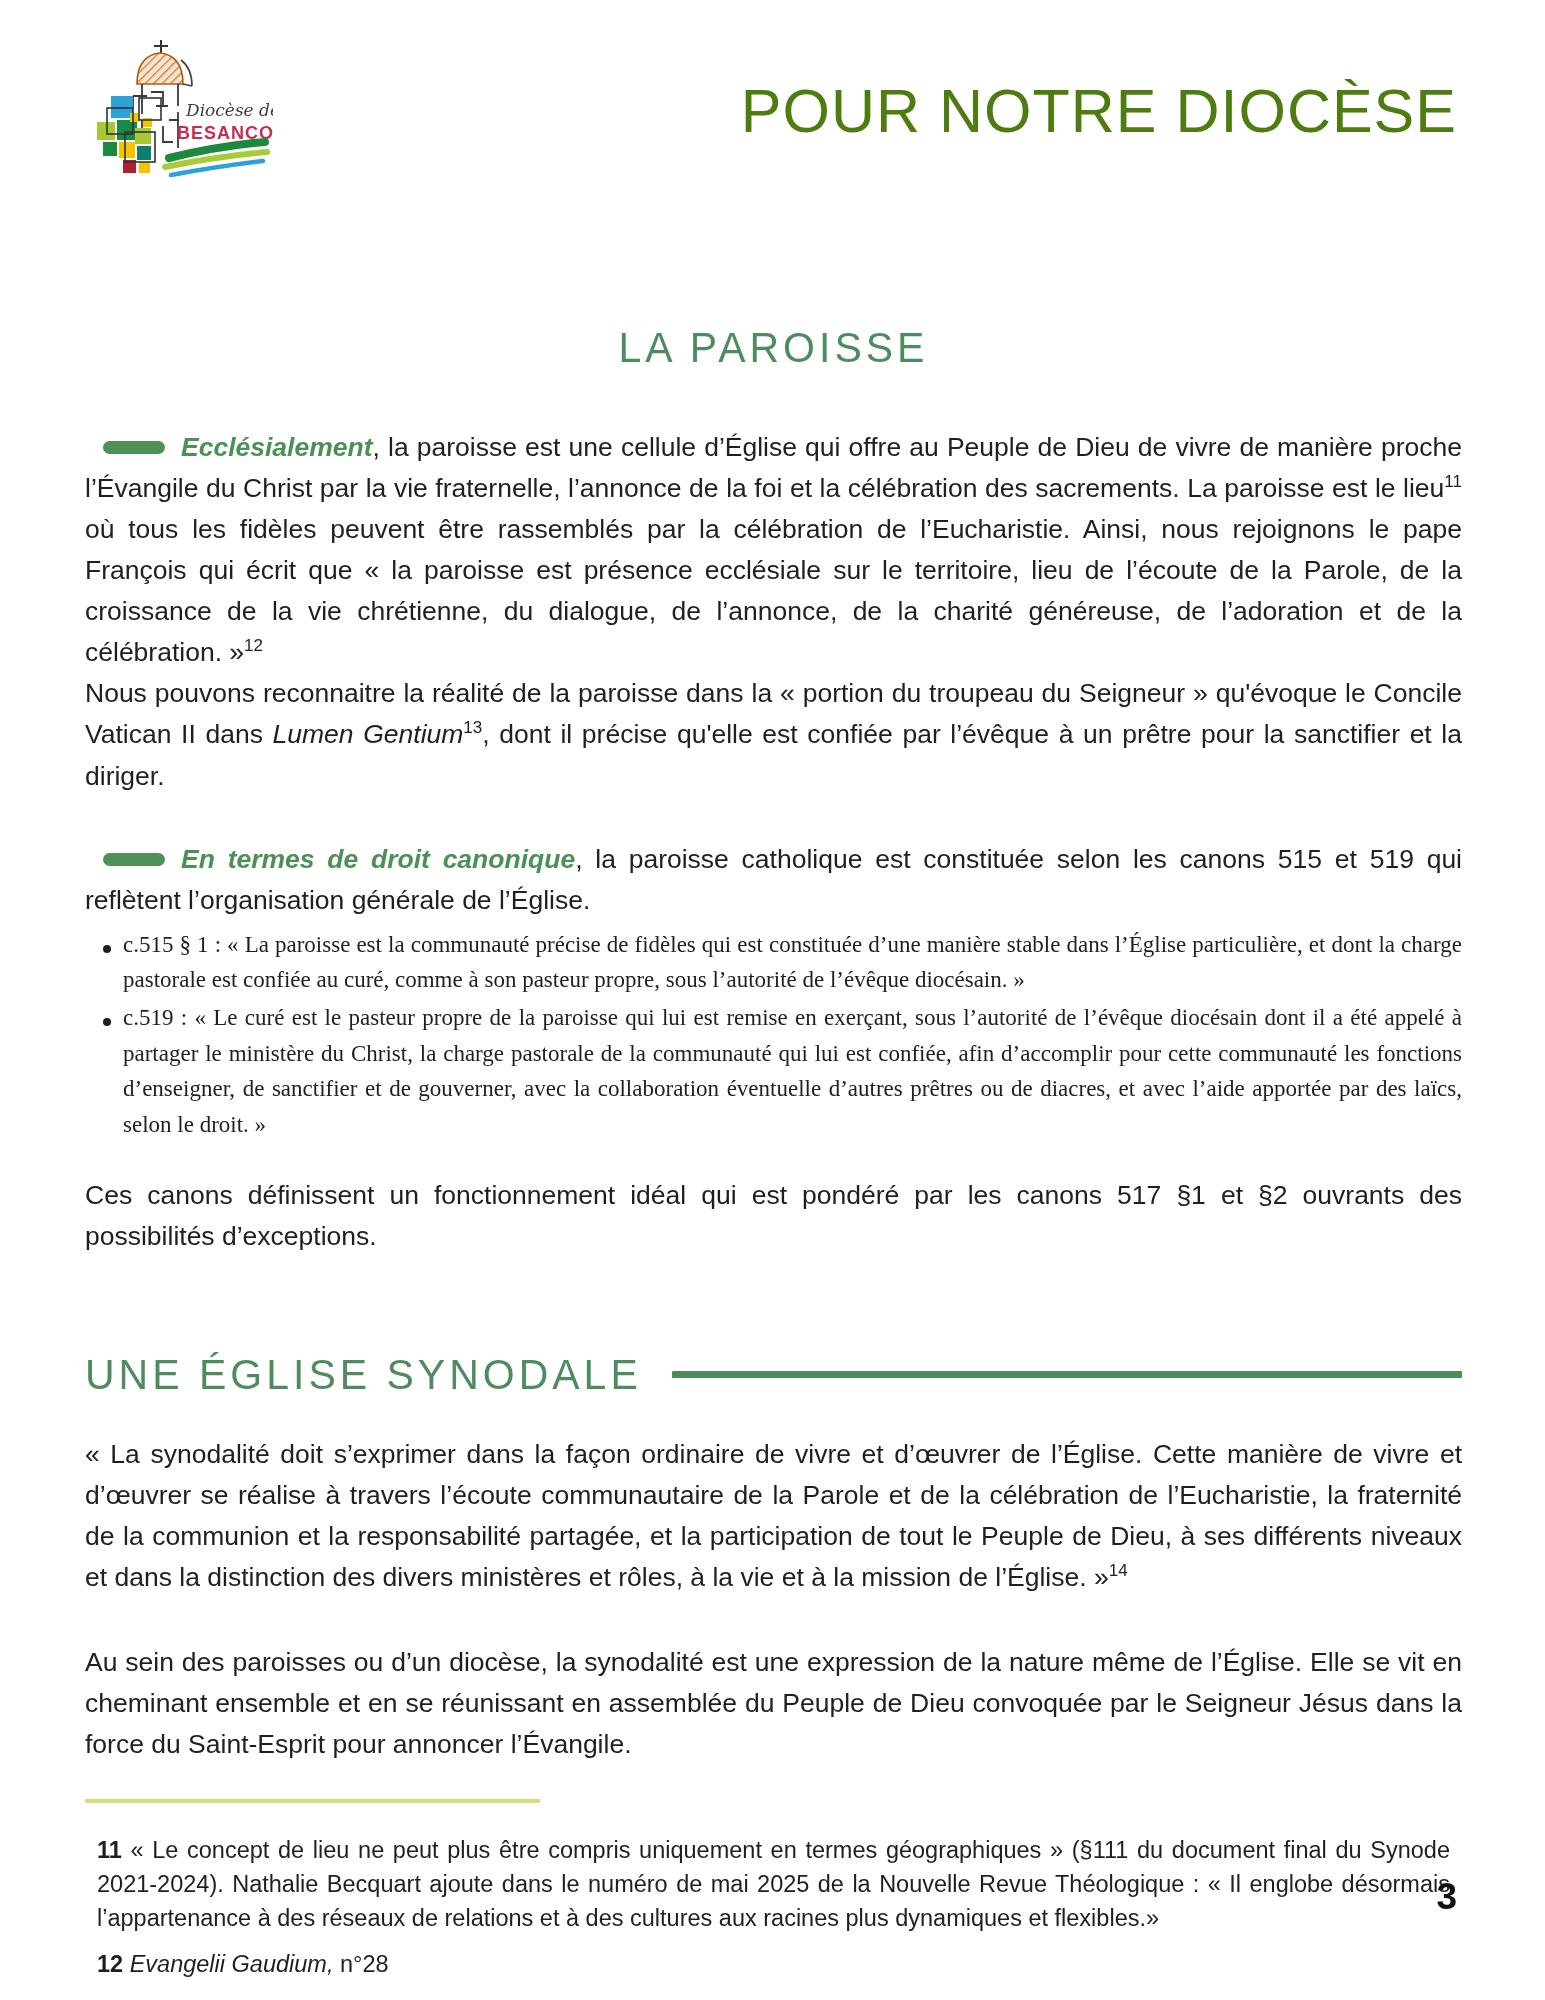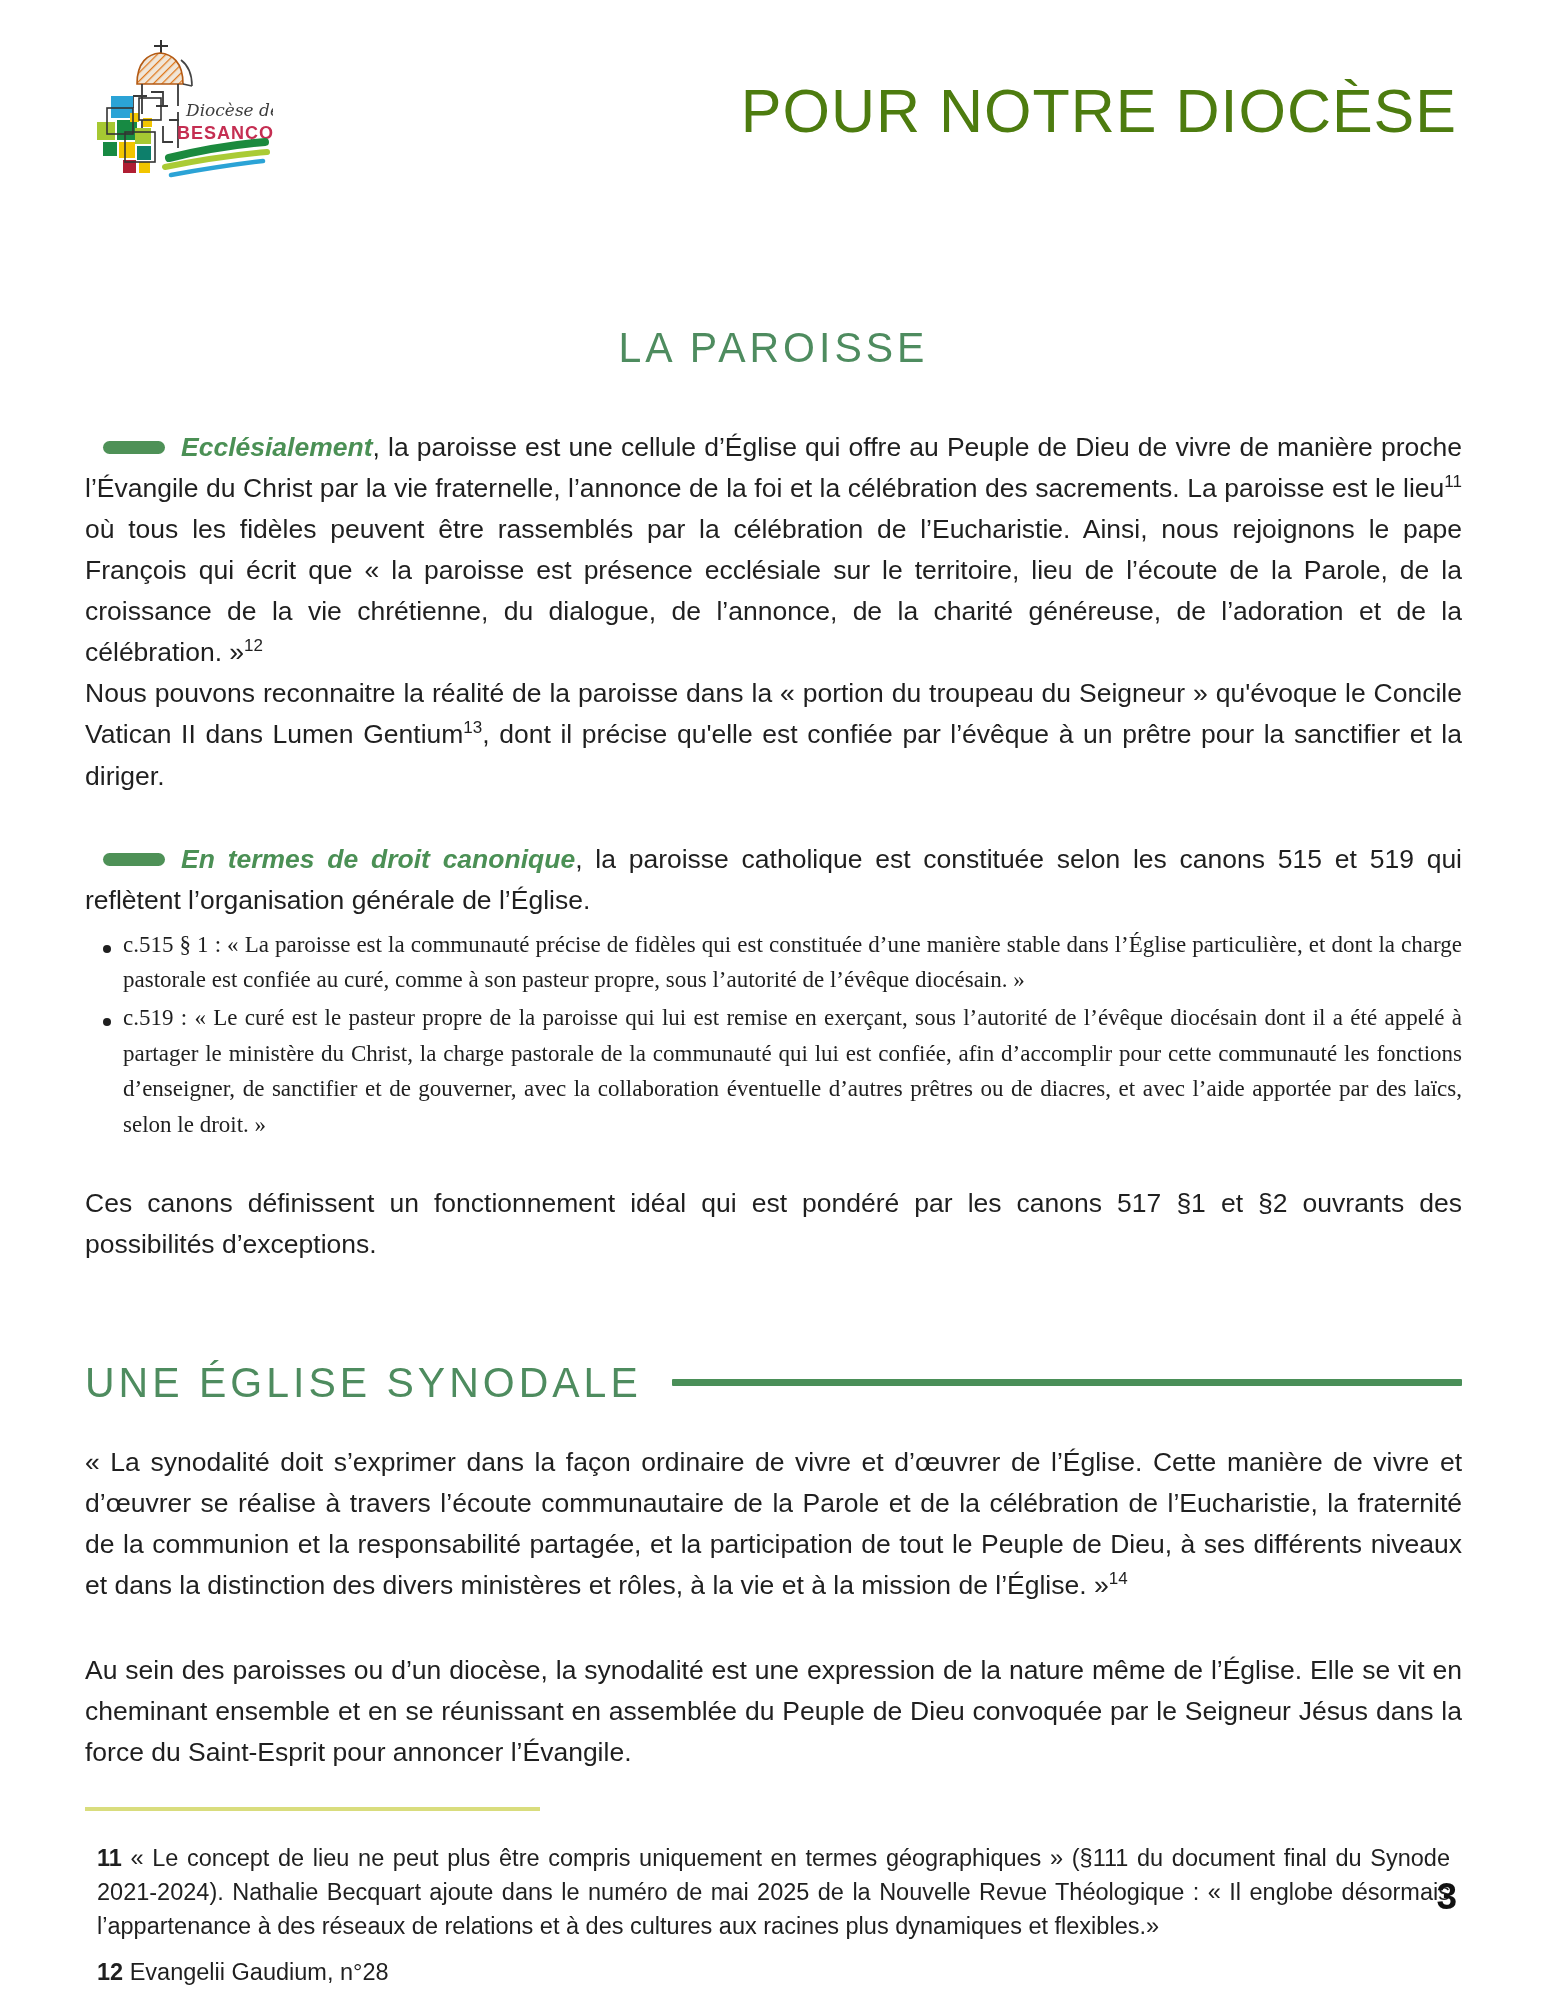--- a/index.html
+++ b/index.html
@@ -46,21 +46,21 @@
   }
   
   .fn-sep{width:455px;height:4px;background:#d9dd7d;margin-top:34px;}
   .footnotes{margin-top:30px;font-size:23.5px;line-height:1.45;text-align:justify;}
   .footnotes p{margin:12px;}
   .fn-num{font-weight:bold;}
   .page-num{
     position:absolute;right:88px;bottom:82px;
     font-size:37px;font-weight:bold;color:#111;
   }
-  .it{}
+  .it{font-style:italic;}
 </style>
 </head>
 <body>
 
 <div class="page">
 
   <div class="hdr">
     <div class="logo">
       <svg width="200" height="148" viewBox="0 0 200 148">
         <defs>
@@ -129,21 +129,21 @@
 
   <p class="body-txt"><span>Nous pouvons reconnaitre la réalité de la paroisse dans la « portion du troupeau du Seigneur » qu'évoque le Concile Vatican II dans </span><span class="it">Lumen Gentium</span><sup>13</sup><span>, dont il précise qu'elle est confiée par l’évêque à un prêtre pour la sanctifier et la diriger.</span></p>
 
   <p class="body-txt" style="margin-top:42px;"><span class="lead-dash"></span><span class="green-lead">En termes de droit canonique</span><span>, la paroisse catholique est constituée selon les canons 515 et 519 qui reflètent l’organisation générale de l’Église.</span></p>
 
   <ul class="canons">
     <li>c.515 § 1 : « La paroisse est la communauté précise de fidèles qui est constituée d’une manière stable dans l’Église particulière, et dont la charge pastorale est confiée au curé, comme à son pasteur propre, sous l’autorité de l’évêque diocésain. »</li>
     <li>c.519 : « Le curé est le pasteur propre de la paroisse qui lui est remise en exerçant, sous l’autorité de l’évêque diocésain dont il a été appelé à partager le ministère du Christ, la charge pastorale de la communauté qui lui est confiée, afin d’accomplir pour cette communauté les fonctions d’enseigner, de sanctifier et de gouverner, avec la collaboration éventuelle d’autres prêtres ou de diacres, et avec l’aide apportée par des laïcs, selon le droit. »</li>
   </ul>
 
-  <p class="body-txt" style="margin-top:40px;">Ces canons définissent un fonctionnement idéal qui est pondéré par les canons 517 §1 et §2 ouvrants des possibilités d’exceptions.</p>
+  <p class="body-txt" style="margin-top:32px;">Ces canons définissent un fonctionnement idéal qui est pondéré par les canons 517 §1 et §2 ouvrants des possibilités d’exceptions.</p>
 
   <div class="sec-head" style="margin-top:94px;">
     <span class="ht">UNE ÉGLISE SYNODALE</span>
     <span class="rule"></span>
   </div>
 
   <p class="body-txt" style="margin-top:36px;"><span>« La synodalité doit s’exprimer dans la façon ordinaire de vivre et d’œuvrer de l’Église. Cette manière de vivre et d’œuvrer se réalise à travers l’écoute communautaire de la Parole et de la célébration de l’Eucharistie, la fraternité de la communion et la responsabilité partagée, et la participation de tout le Peuple de Dieu, à ses différents niveaux et dans la distinction des divers ministères et rôles, à la vie et à la mission de l’Église. »</span><sup>14</sup></p>
 
   <p class="body-txt" style="margin-top:44px;">Au sein des paroisses ou d’un diocèse, la synodalité est une expression de la nature même de l’Église. Elle se vit en cheminant ensemble et en se réunissant en assemblée du Peuple de Dieu convoquée par le Seigneur Jésus dans la force du Saint-Esprit pour annoncer l’Évangile.</p>
 

